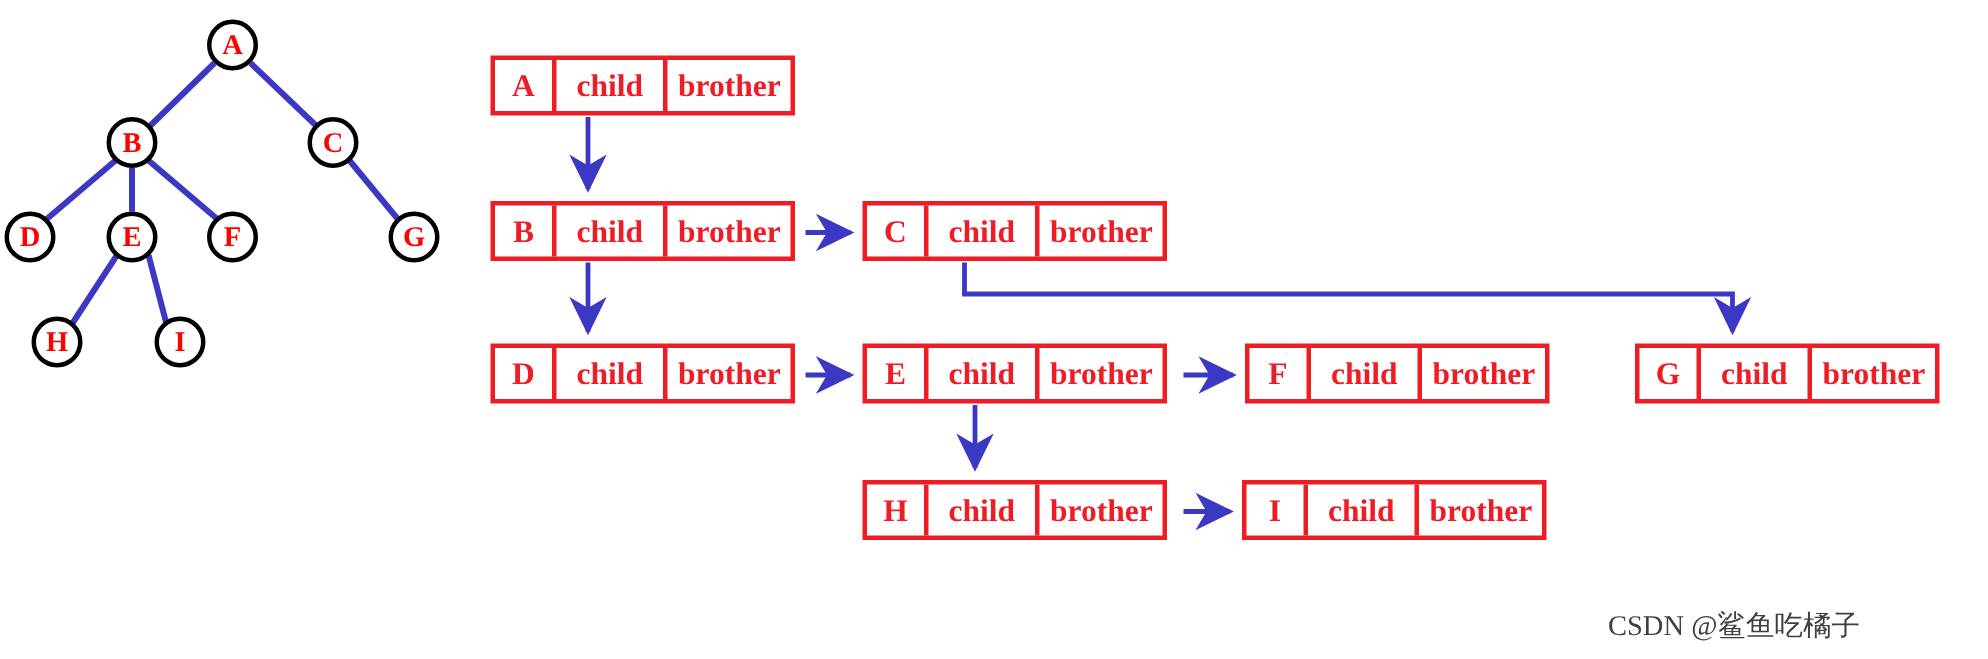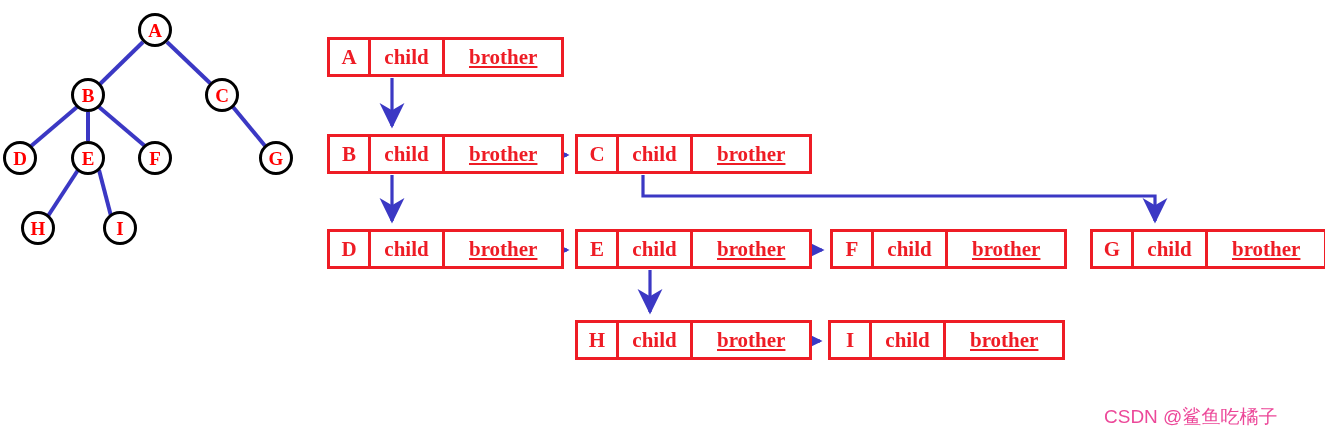--- a/index.html
+++ b/index.html
@@ -21,25 +21,25 @@
   #wire-svg{position:absolute;left:0;top:0;width:1325px;height:439px;}
 
   .node-box{position:absolute;display:flex;border:3px solid #ee1c25;
             background:#ffffff;box-sizing:border-box;height:40px;}
   .cell{display:flex;align-items:center;justify-content:center;
         color:#ee1c25;font-weight:bold;font-size:21px;
         font-family:"Liberation Serif",serif;box-sizing:border-box;
         white-space:nowrap;}
   .cell.label{width:38px;}
   .cell.child{width:74px;border-left:3px solid #ee1c25;}
-  .cell.brother{width:auto;padding:0 24px;border-left:3px solid #ee1c25;text-decoration:underline;}
+  .cell.brother{width:auto;padding:0 7px;border-left:3px solid #ee1c25;}
 
   
-  #watermark{position:absolute;left:1104px;top:404px;color:#ec4899;
-             font-size:19px;font-family:Liberation Sans, sans-serif;
+  #watermark{position:absolute;left:1072px;top:404px;color:#404040;
+             font-size:19px;font-family:Liberation Serif, serif;
              white-space:nowrap;user-select:none;}
 </style>
 </head>
 <body>
 
 <div id="stage">
 
   <svg id="tree-svg" viewBox="0 0 320 280">
     <g stroke="#3b38c4" stroke-width="4" fill="none">
       <line x1="143" y1="42" x2="100" y2="84"></line>

